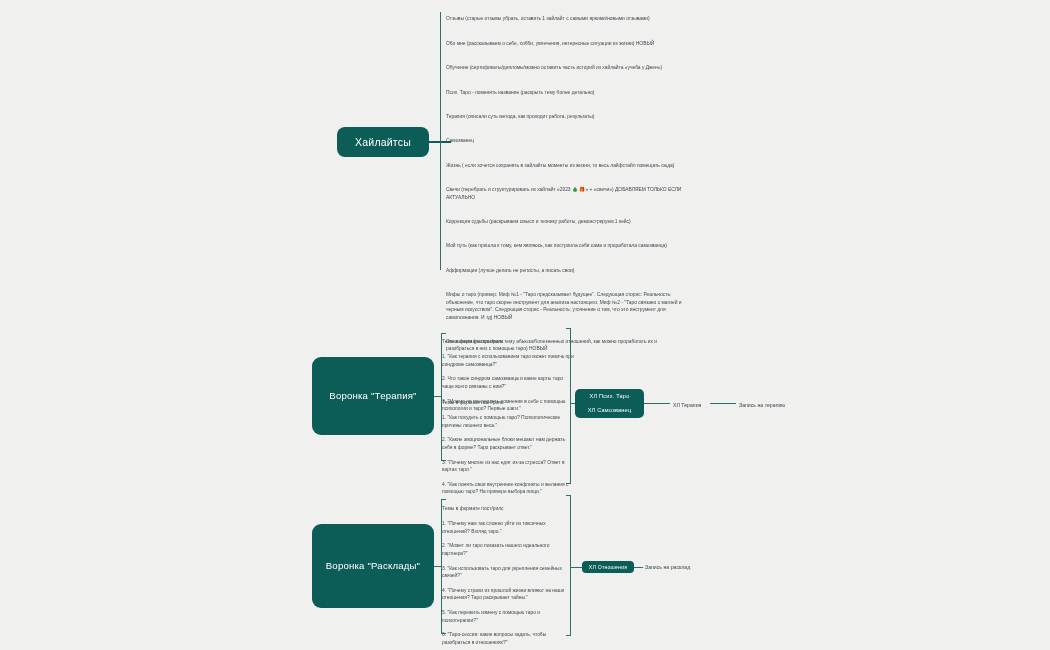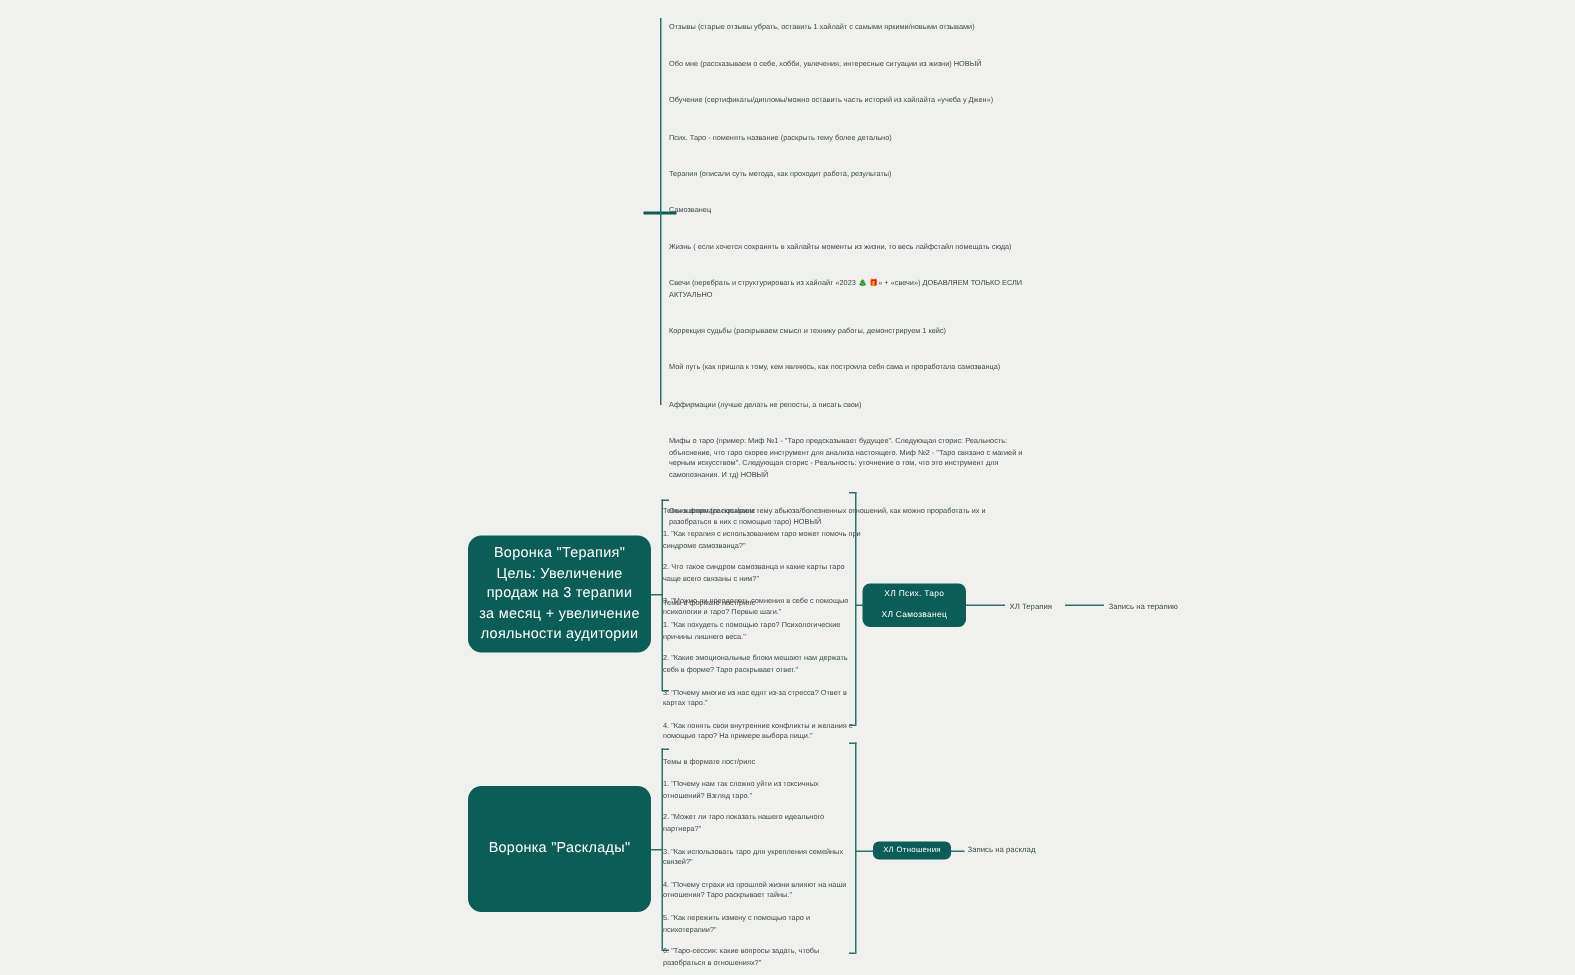--- a/index.html
+++ b/index.html
@@ -84,20 +84,23 @@
   .h{height:1px;}
   .v{width:1px;}
   
   .stem{background:#0c5d58;height:1.6px;}
 </style>
 </head>
 <body>
 
 <div class="canvas">
 
+  <div class="node node-hl">
+    <span>Хайлайтсы</span>
+  </div>
 
   <div class="ln h stem" style="left:429px;top:141px;width:22px;"></div>
 
   <div class="ln v" style="left:440px;top:12px;height:258px;"></div>
 
   <div class="txt txt-top">
     <p>Отзывы (старые отзывы убрать, оставить 1 хайлайт с самыми яркими/новыми отзывами)</p>
     <p>Обо мне (рассказываем о себе, хобби, увлечения, интересные ситуации из жизни) НОВЫЙ</p>
     <p>Обучение (сертификаты/дипломы/можно оставить часть историй из хайлайта «учеба у Джен»)</p>
     <p>Псих. Таро - поменять название (раскрыть тему более детально)</p>
@@ -107,21 +110,20 @@
     <p>Свечи (перебрать и структурировать из хайлайт «2023 🎄 🎁» + «свечи») ДОБАВЛЯЕМ ТОЛЬКО ЕСЛИ АКТУАЛЬНО</p>
     <p>Коррекция судьбы (раскрываем смысл и технику работы, демонстрируем 1 кейс)</p>
     <p>Мой путь (как пришла к тому, кем являюсь, как построила себя сама и проработала самозванца)</p>
     <p>Аффирмации (лучше делать не репосты, а писать свои)</p>
     <p>Мифы о таро (пример: Миф №1 - "Таро предсказывает будущее". Следующая сторис: Реальность: объяснение, что таро скорее инструмент для анализа настоящего. Миф №2 - "Таро связано с магией и черным искусством". Следующая сторис - Реальность: уточнение о том, что это инструмент для самопознания. И тд) НОВЫЙ</p>
     <p>Отношения (раскрываем тему абьюза/болезненных отношений, как можно проработать их и разобраться в них с помощью таро) НОВЫЙ</p>
   </div>
 
   <div class="node node-funnel">
     <span class="ttl">Воронка "Терапия"</span>
-    <span class="ttl">Цель: Увеличение продаж на 3 терапии за месяц + увеличение лояльности аудитории</span>
   </div>
 
   <div class="ln h" style="left:434px;top:396px;width:8px;"></div>
   <div class="ln v" style="left:441px;top:333px;height:127px;"></div>
   <div class="ln h" style="left:441px;top:333px;width:5px;"></div>
   <div class="ln h" style="left:441px;top:460px;width:5px;"></div>
 
   <div class="txt txt-block txt-t1">
     <p>Темы в формате пост/рилс</p>
     <p>1. "Как терапия с использованием таро может помочь при синдроме самозванца?"</p>

